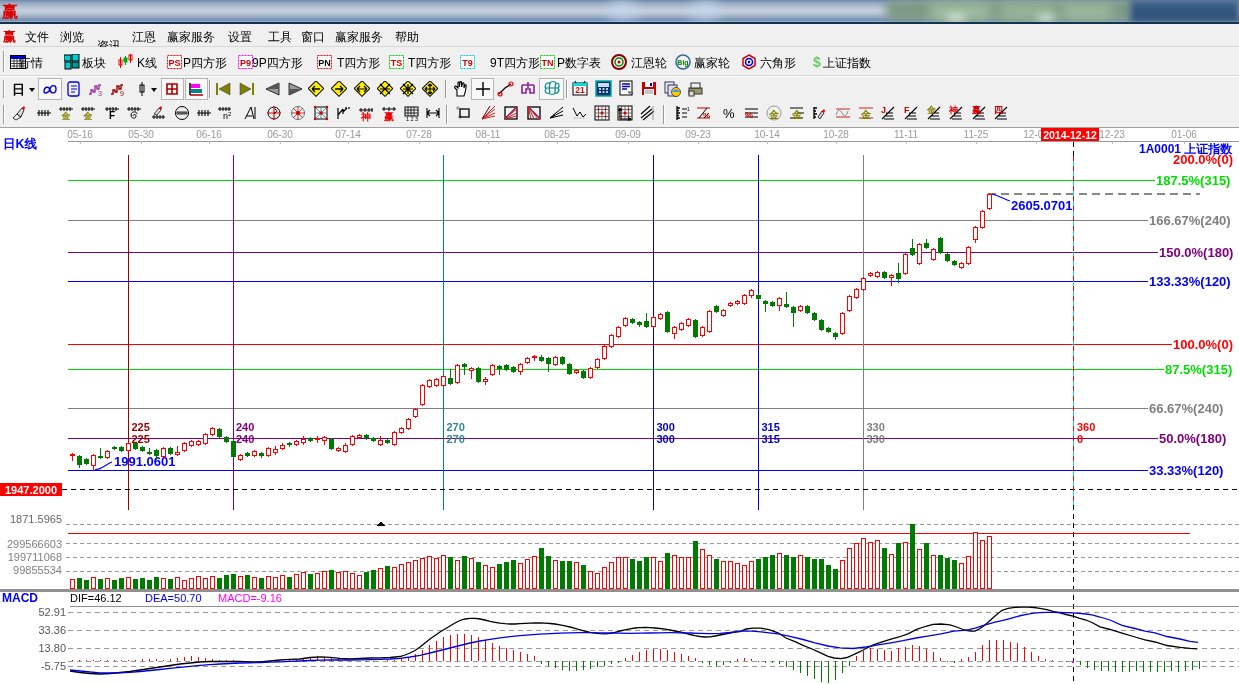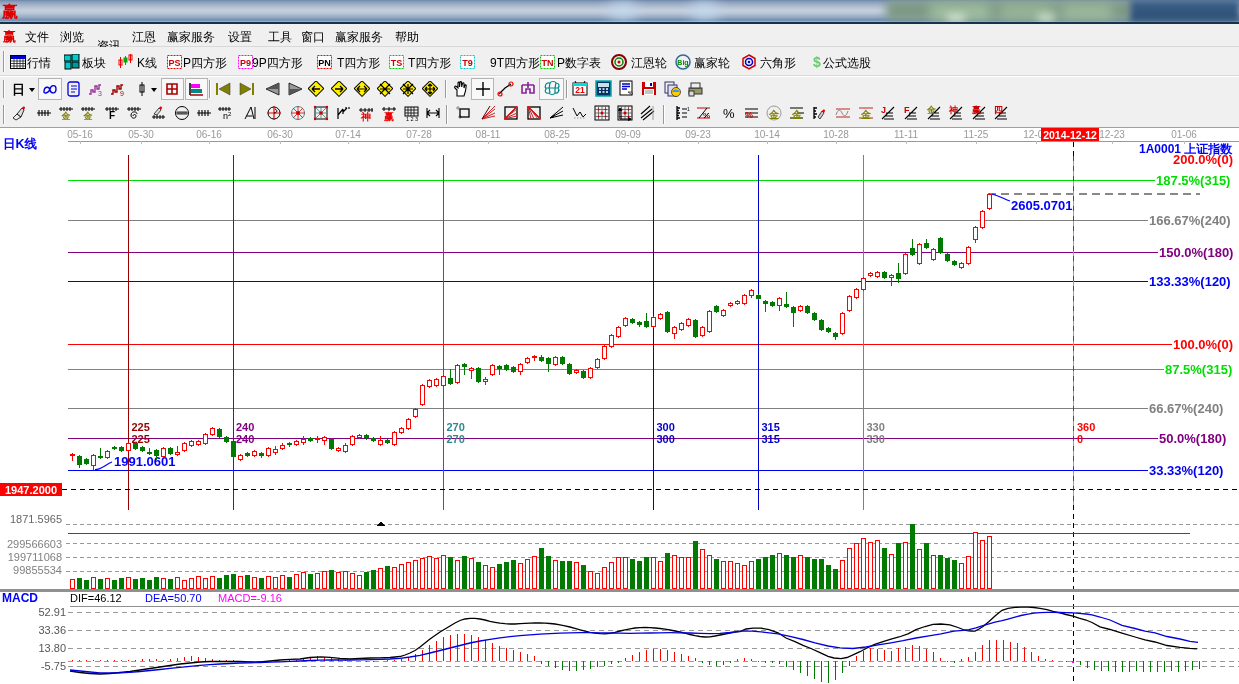--- a/index.html
+++ b/index.html
@@ -81,33 +81,33 @@
       <text x="8" y="11" font-size="7" font-weight="bold" fill="#008800" text-anchor="middle">Big</text>
     </svg>
     <svg class="icon" style="left:741px;top:7px;transform:none" width="16" height="16" viewBox="0 0 16 16">
       <path d="M8 1 L14 4.5 L14 11.5 L8 15 L2 11.5 L2 4.5 Z" fill="none" stroke="#cc0000" stroke-width="1.5"></path>
       <circle cx="8" cy="8" r="3.5" fill="none" stroke="#0000cc" stroke-width="1.5"></circle>
       <circle cx="8" cy="8" r="1.2" fill="#0000cc"></circle>
     </svg>
     <svg class="icon" style="left:808px;top:7px;transform:none" width="16" height="16" viewBox="0 0 16 16">
       <text x="5" y="13" font-size="14" font-weight="bold" fill="#66cc66">$</text>
     </svg>
-    <span class="lbl" style="left:27px;top:8px">行情</span>
+    <span class="lbl" style="left:19px;top:8px">行情</span>
     <span class="lbl" style="left:82px;top:8px">板块</span>
     <span class="lbl" style="left:137px;top:8px">K线</span>
     <span class="lbl" style="left:183px;top:8px">P四方形</span>
     <span class="lbl" style="left:252px;top:8px">9P四方形</span>
     <span class="lbl" style="left:337px;top:8px">T四方形</span>
     <span class="lbl" style="left:408px;top:8px">T四方形</span>
     <span class="lbl" style="left:490px;top:8px">9T四方形</span>
     <span class="lbl" style="left:557px;top:8px">P数字表</span>
     <span class="lbl" style="left:631px;top:8px">江恩轮</span>
     <span class="lbl" style="left:694px;top:8px">赢家轮</span>
     <span class="lbl" style="left:760px;top:8px">六角形</span>
-    <span class="lbl" style="left:823px;top:8px">公式选股</span>
+    <span class="lbl" style="left:823px;top:8px">上证指数</span>
   </div>
 <div class="bar" style="top:77px;height:24px">
     <div class="sep" style="left:3px;top:3px;height:18px"></div>
     <div style="position:absolute;left:38px;top:1px;width:24px;height:22px;background:#f8f8f8;border:1px solid #b5b5b5"></div>
     <div style="position:absolute;left:161px;top:1px;width:23px;height:22px;background:#f8f8f8;border:1px solid #b5b5b5"></div>
     <div style="position:absolute;left:185px;top:1px;width:23px;height:22px;background:#f8f8f8;border:1px solid #b5b5b5"></div>
     <div style="position:absolute;left:471px;top:1px;width:23px;height:22px;background:#f8f8f8;border:1px solid #b5b5b5"></div>
     <div style="position:absolute;left:539px;top:1px;width:25px;height:22px;background:#f8f8f8;border:1px solid #b5b5b5"></div>
     <svg class="icon" style="left:12px;top:4px;transform:none" width="24" height="16" viewBox="0 0 24 16">
       <text x="0" y="13" font-size="13" font-weight="bold" fill="#000">日</text>

